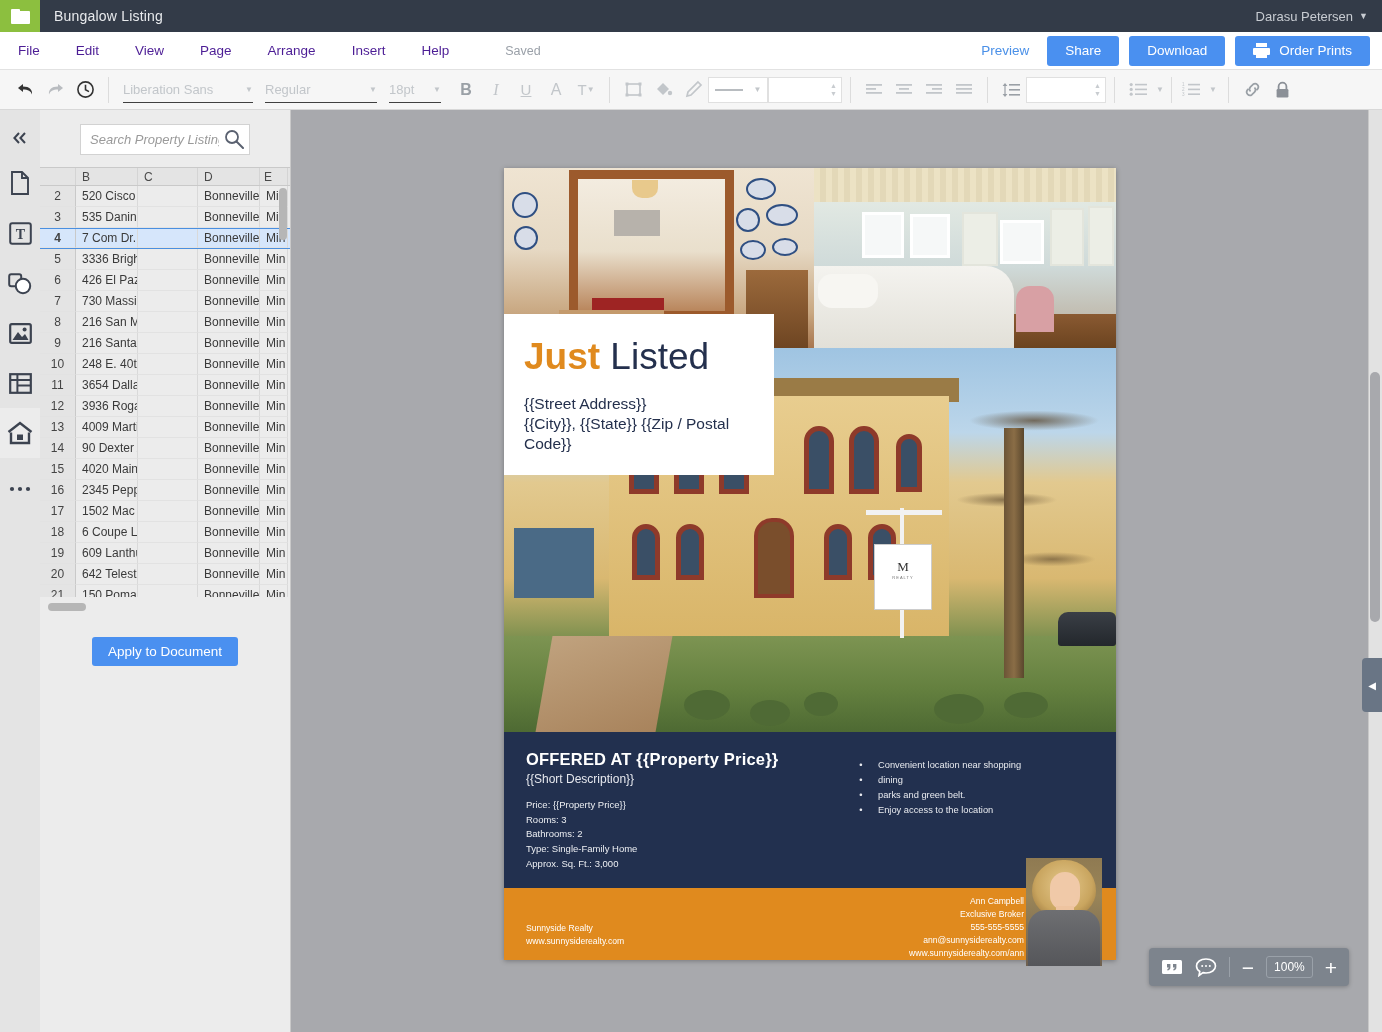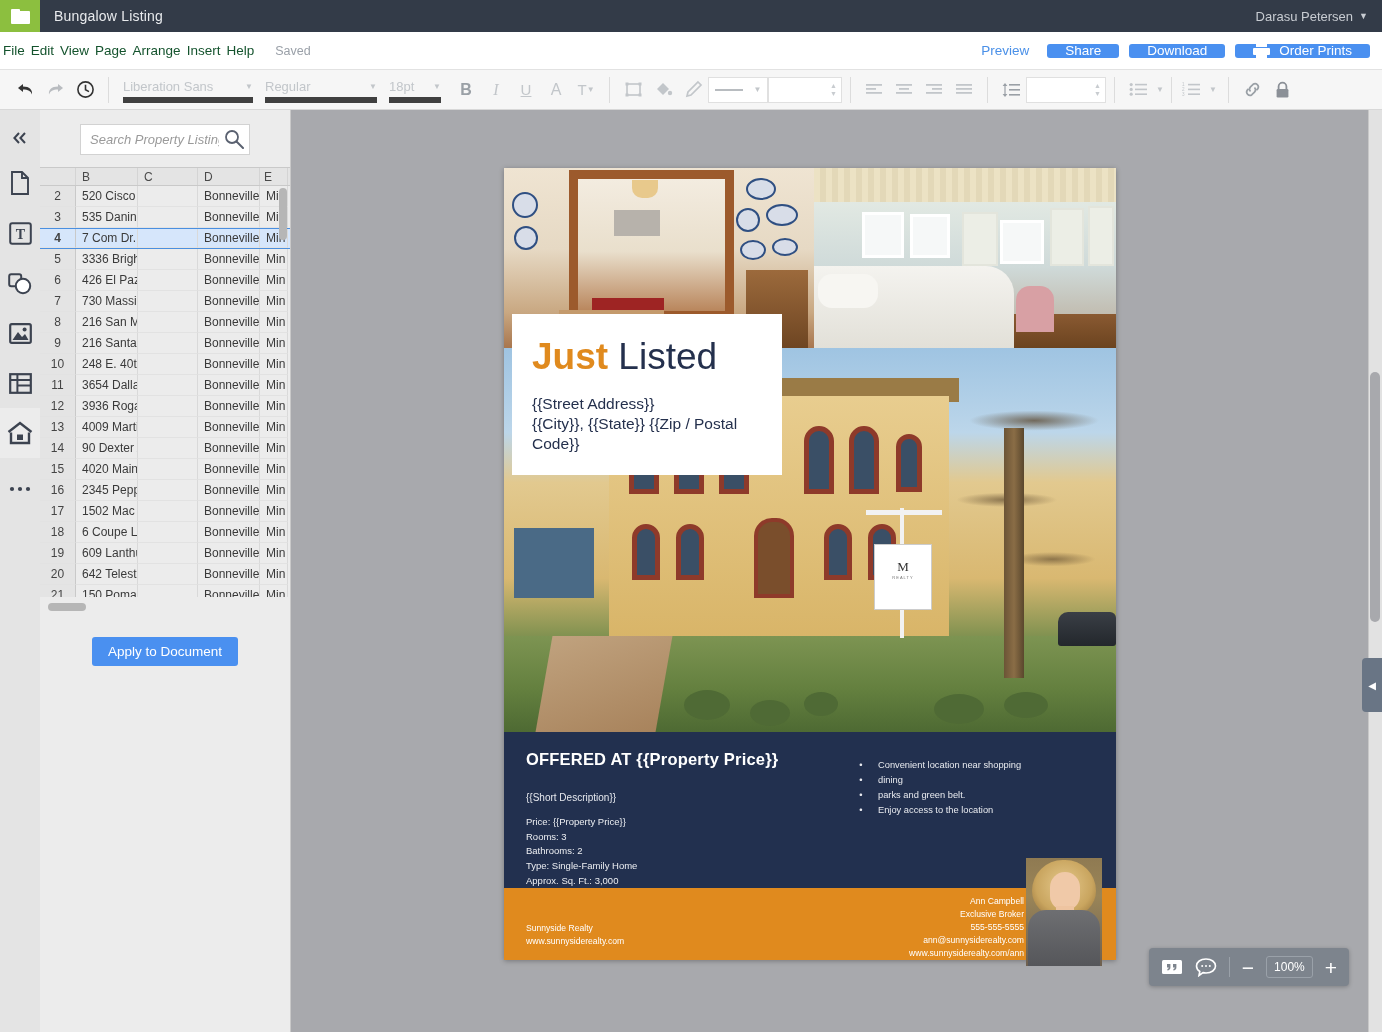--- a/index.html
+++ b/index.html
@@ -35,33 +35,33 @@
     display: flex; align-items: center; gap: 6px; cursor: pointer;
   }
   .caret-d { font-size: 9px; }
 
   
   .menubar {
     height: 38px; background: #fff; display: flex; align-items: center;
     border-bottom: 1px solid #e2e2e2; position: relative;
   }
   .menu-item {
-    font-size: 13.5px; color: #14532d; padding: 0 3px; line-height: 38px;
+    font-size: 13.5px; color: #4c1d95; padding: 0 18px; line-height: 38px;
     cursor: pointer;
   }
-  .saved-label { font-size: 12.5px; color: #9aa0a8; margin-left: 18px; }
+  .saved-label { font-size: 12.5px; color: #9aa0a8; margin-left: 38px; }
   .top-actions {
     position: absolute; right: 12px; display: flex; align-items: center; gap: 10px;
   }
   .btn-link {
     color: #4a90e8; font-size: 13.5px; cursor: pointer; padding: 0 8px;
   }
   .btn-blue {
     background: #4a90f0; color: #fff; font-size: 13.5px;
-    border: none; border-radius: 3px; height: 14px; padding: 0 18px;
+    border: none; border-radius: 3px; height: 30px; padding: 0 18px;
     cursor: pointer; display: flex; align-items: center; gap: 9px;
   }
   .printer-ico { width: 17px; height: 15px; position: relative; display:inline-block;}
   .printer-ico::before {
     content:""; position:absolute; left:3px; top:0; width:11px; height:4px; background:#fff;
   }
   .printer-ico::after {
     content:""; position:absolute; left:0; top:5px; width:17px; height:7px;
     background:#fff; border-radius:1px;
   }
@@ -76,21 +76,21 @@
     display: flex; align-items: center; padding: 0 10px; gap: 0px;
   }
   .tb-group { display: flex; align-items: center; height: 100%; }
   .tb-sep { width: 1px; height: 26px; background: #dcdcdc; margin: 0 8px; }
   .tb-btn {
     width: 30px; height: 30px; display: flex; align-items: center;
     justify-content: center; cursor: pointer; color: #6a7078;
   }
   .tb-btn.dim { color: #c2c6ca; }
   .field-underline {
-    border: none; border-bottom: 6px solid #404040; background: transparent;
+    border: none; border-bottom: 1px solid #404040; background: transparent;
     font-size: 13px; color: #c2c6ca; height: 26px; display: flex;
     align-items: center; justify-content: space-between; cursor: pointer;
     font-family: "Liberation Sans", sans-serif;
   }
   .f-font { width: 130px; margin-left: 6px; }
   .f-style { width: 112px; margin-left: 12px; }
   .f-size { width: 52px; margin-left: 12px; }
   .mini-caret { font-size: 8px; color: #c2c6ca; }
   .box-field {
     border: 1px solid #e0e0e0; background: #fff; height: 26px; width: 74px;
@@ -273,39 +273,39 @@
     background:#f2f2f2; }
   .h-sign-m { font-size: 13px; color:#333; text-align:center; padding-top:14px;
     font-family: "Liberation Serif", serif; }
   .h-sign-sub { font-size: 4px; color:#777; text-align:center; letter-spacing:1px;}
   .h-car { position:absolute; right:0px; bottom:86px; width:58px; height:34px;
     background: linear-gradient(180deg,#3a3f46,#23272c); border-radius: 10px 6px 3px 3px;}
   .h-shrub { position:absolute; border-radius:50%; background:#4f6a35; }
 
   
   .headline {
-    position: absolute; left: 8px; top: 146px; width: 270px; min-height: 145px;
+    position: absolute; left: 0; top: 146px; width: 270px; min-height: 145px;
     background: #fff; padding: 24px 24px 22px 20px; z-index: 5;
   }
   .headline h1 { font-size: 37px; line-height: 1.05; font-weight: bold; }
   .hl-just { color: #e08a1e; }
   .hl-listed { color: #24304d; font-weight: normal; }
   .headline .addr {
     margin-top: 17px; font-size: 15.5px; color: #24304d; line-height: 1.28;
   }
 
   
   .offer {
     position: absolute; left: 0; top: 564px; width: 612px; height: 156px;
     background: #22304f; color: #fff; padding: 18px 22px 0 22px;
     display: flex;
   }
   .offer-left { width: 300px; }
   .offer h2 { font-size: 16.5px; font-weight: bold; letter-spacing: .2px; }
-  .short-desc { font-size: 10px; margin-top: 23px; color: #e6e8ee; }
+  .short-desc { font-size: 12px; margin-top: 3px; color: #e6e8ee; }
   .specs { margin-top: 12px; font-size: 9.5px; line-height: 1.55; color: #eceef2; }
   .offer-right { flex: 1; padding-left: 18px; position: relative; }
   .desc-p { font-size: 9.3px; line-height: 1.48; color: #e8eaef; }
   .bullets { margin-top: 8px; font-size: 9.3px; line-height: 1.62; color: #e8eaef; }
   .bullets li { list-style: none; display: flex; gap: 0; }
   .bullets .bdot { width: 34px; text-align: center; }
 
   
   .agent-photo {
     position: absolute; right: -8px; top: 108px; width: 76px; height: 108px;

